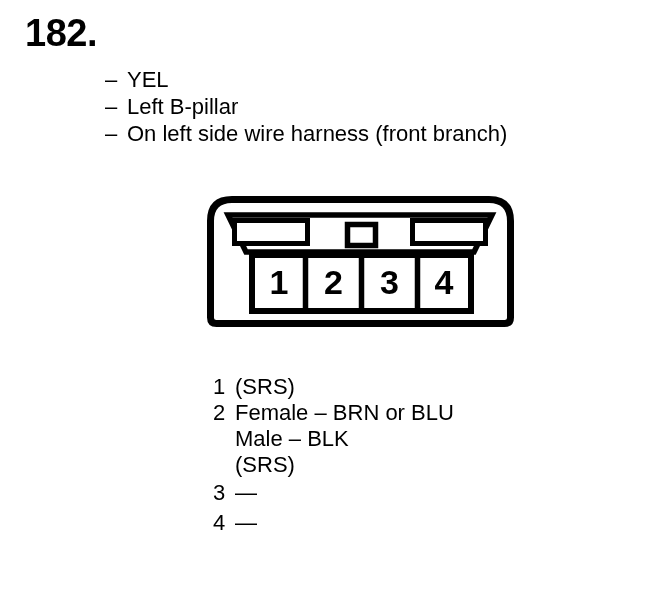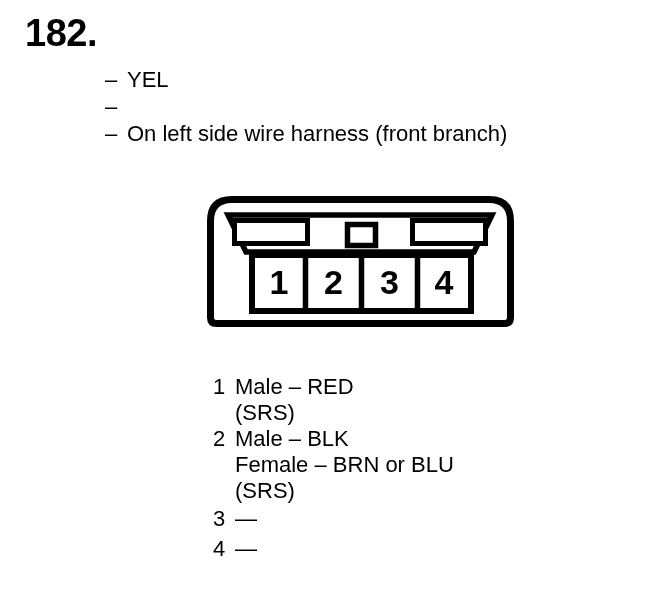--- a/index.html
+++ b/index.html
@@ -96,20 +96,21 @@
     <span>182.</span>
   </div>
 
   <div class="detail-list">
     <div class="detail-line">
       <span class="dash">–</span>
       <span>YEL</span>
     </div>
     <div class="detail-line">
       <span class="dash">–</span>
+      <span>Left B-pillar</span>
     </div>
     <div class="detail-line">
       <span class="dash">–</span>
       <span>On left side wire harness (front branch)</span>
     </div>
   </div>
 
   <svg class="connector-figure" viewBox="0 0 310 136" xmlns="http://www.w3.org/2000/svg">
 
     <path class="stroke" stroke-width="7" d="M 5.5 123.5 L 5.5 27 Q 5.5 5.5 27 5.5 L 284 5.5 Q 305.5 5.5 305.5 27 L 305.5 123.5 Q 305.5 129.5 299.5 129.5 L 11.5 129.5 Q 5.5 129.5 5.5 123.5 Z"></path>
@@ -130,29 +131,28 @@
     <text class="cavity-number" x="74" y="100">1</text>
     <text class="cavity-number" x="128.5" y="100">2</text>
     <text class="cavity-number" x="184.5" y="100">3</text>
     <text class="cavity-number" x="239" y="100">4</text>
   </svg>
 
   <div class="pin-list">
     <div class="pin-entry">
       <span class="pin-num">1</span>
       <div class="pin-lines">
-        <div>Male – RED</div>
         <div>(SRS)</div>
       </div>
     </div>
     <div class="pin-entry">
       <span class="pin-num">2</span>
       <div class="pin-lines">
+        <div>Female – BRN or BLU</div>
         <div>Male – BLK</div>
-        <div>Female – BRN or BLU</div>
         <div>(SRS)</div>
       </div>
     </div>
     <div class="pin-entry short-1">
       <span class="pin-num">3</span>
       <div class="pin-lines">
         <div>—</div>
       </div>
     </div>
     <div class="pin-entry short-2">

